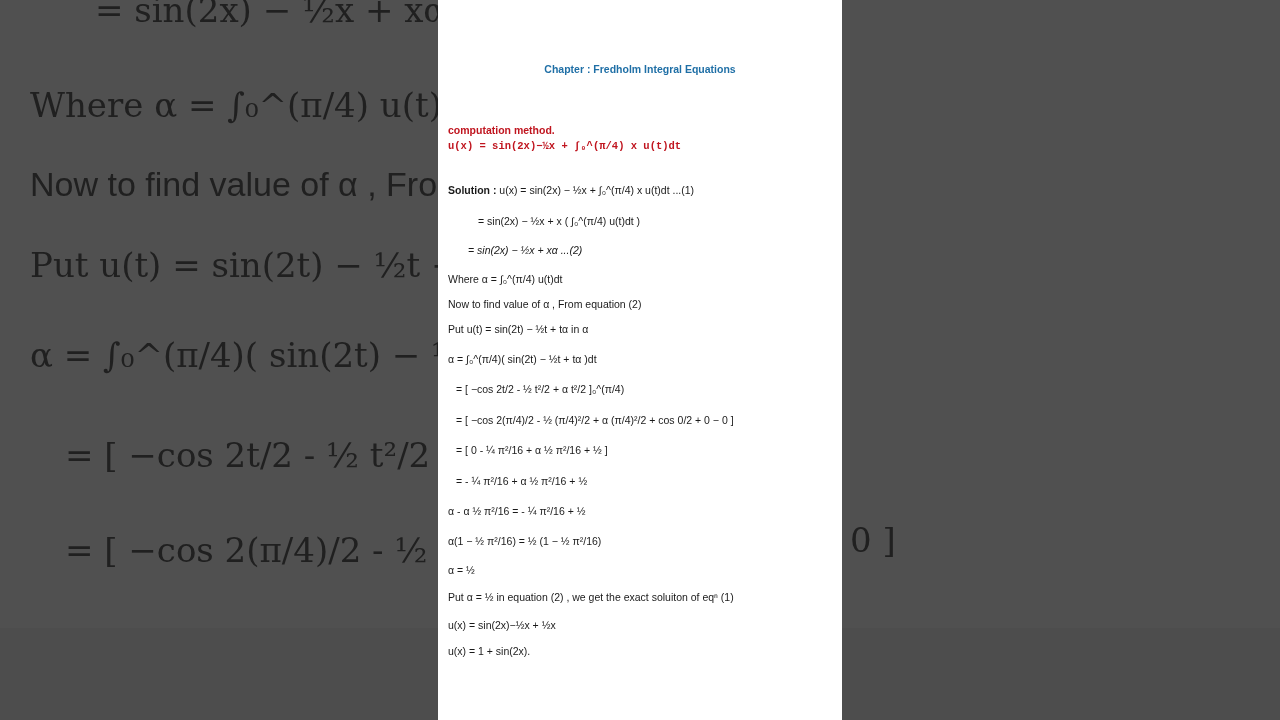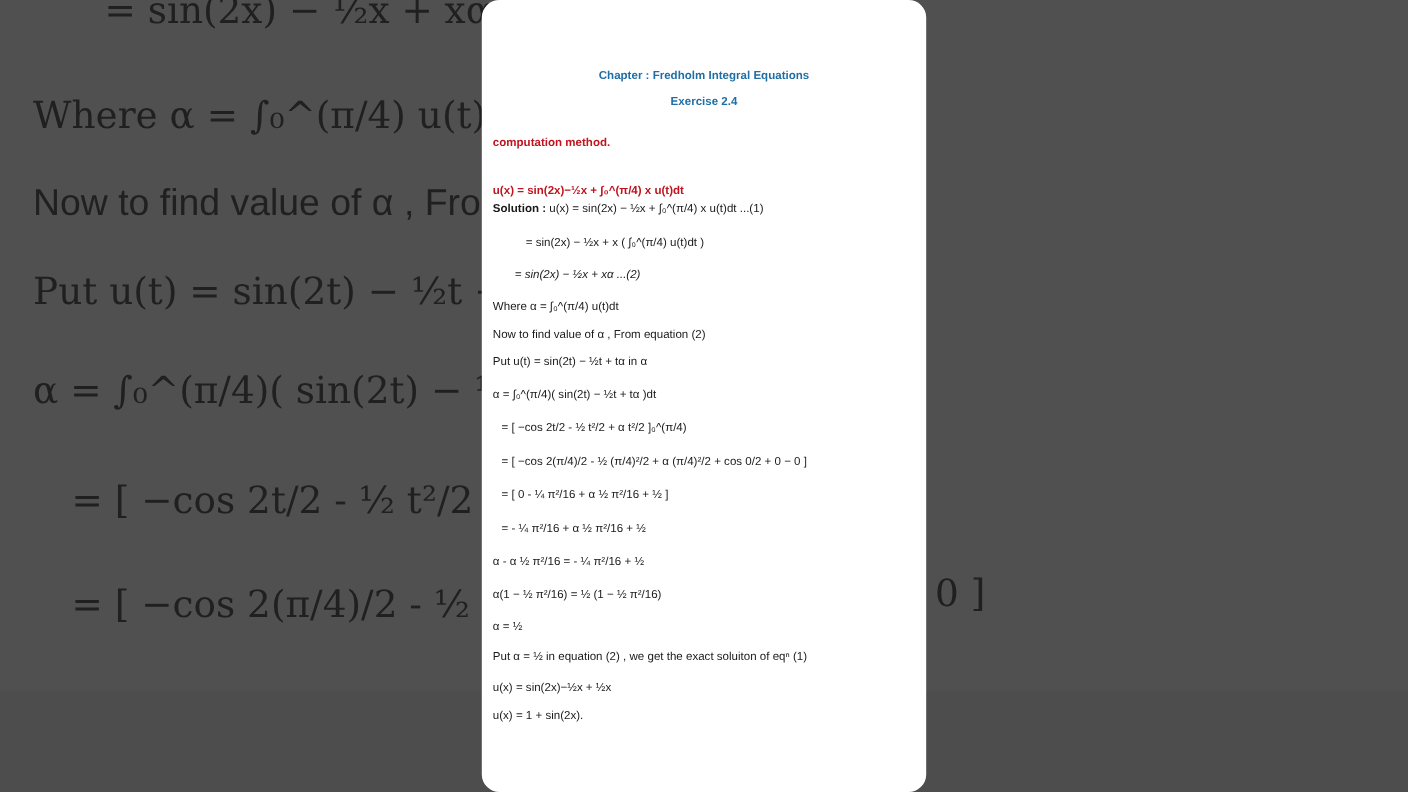--- a/index.html
+++ b/index.html
@@ -17,21 +17,21 @@
     position:absolute; left:30px; white-space:nowrap;
     font-family:"DejaVu Serif", serif; font-size:34px; color:#202020;
   }
   .bg .bgline.sans { font-family:"Liberation Sans", sans-serif; }
   .bg .bg-right { position:absolute; left:850px; top:520px; font-size:34px; color:#202020; font-family:"DejaVu Serif", serif; }
 
   
   .page {
     position:absolute; left:438px; top:0; width:404px; height:720px;
     background:#ffffff; color:#1a1a1a;
-    font-family:"Liberation Sans", sans-serif; font-size:10.5px;border-radius:16px;
+    font-family:"Liberation Sans", sans-serif; font-size:10.5px;
   }
   .ln { position:absolute; left:10px; white-space:nowrap; line-height:14px; }
   .center { left:0; width:404px; text-align:center; }
   .blue { color:#1f6fa6; font-weight:bold; font-size:10.5px; }
   .red { color:#c0151f; font-weight:bold; }
   .ind1 { left:40px; }
   .ind2 { left:30px;font-style:italic; }
   .ind3 { left:18px; }
 </style>
 </head>
@@ -44,23 +44,22 @@
   <div class="bgline" style="top:245px;">Put u(t) = sin(2t)  − ½t +</div>
   <div class="bgline" style="top:335px;">α = ∫₀^(π/4)( sin(2t)  − ½t +</div>
   <div class="bgline" style="left:65px;top:435px;">= [ −cos 2t/2 - ½ t²/2 + α t²/2 ]₀^π</div>
   <div class="bgline" style="left:65px;top:530px;">= [ −cos 2(π/4)/2 - ½ (π/4)²/2 +</div>
   <div class="bgline" style="left:65px;top:628px;">= [ 0 - ¼ π²/16 + α ½ π²/16  +</div>
   <div class="bg-right">0 ]</div>
 </div>
 
 <div class="page">
   <div class="ln center blue" style="top:62px;">Chapter : Fredholm Integral Equations</div>
-  <div class="ln center blue" style="top:85px;">Exercise 2.4</div>
   <div class="ln red" style="top:123px;">computation method.</div>
-  <div class="ln red" style="top:166px;">u(x) = sin(2x)−½x + ∫₀^(π/4) x u(t)dt</div>
+  <div class="ln red" style="top:139px;font-family:Liberation Mono, monospace;">u(x) = sin(2x)−½x + ∫₀^(π/4) x u(t)dt</div>
 
   <div class="ln" style="top:183px;">
     <b>Solution :</b>
     <span>u(x) = sin(2x) − ½x + ∫₀^(π/4) x u(t)dt  ...(1)</span>
   </div>
   <div class="ln ind1" style="top:214px;">= sin(2x) − ½x + x ( ∫₀^(π/4) u(t)dt )</div>
   <div class="ln ind2" style="top:243px;">= sin(2x)  − ½x +  xα        ...(2)</div>
   <div class="ln" style="top:272px;">Where α = ∫₀^(π/4) u(t)dt</div>
   <div class="ln" style="top:297px;">Now to find value of α , From equation (2)</div>
   <div class="ln" style="top:322px;">Put u(t) = sin(2t)  − ½t +  tα in α</div>

